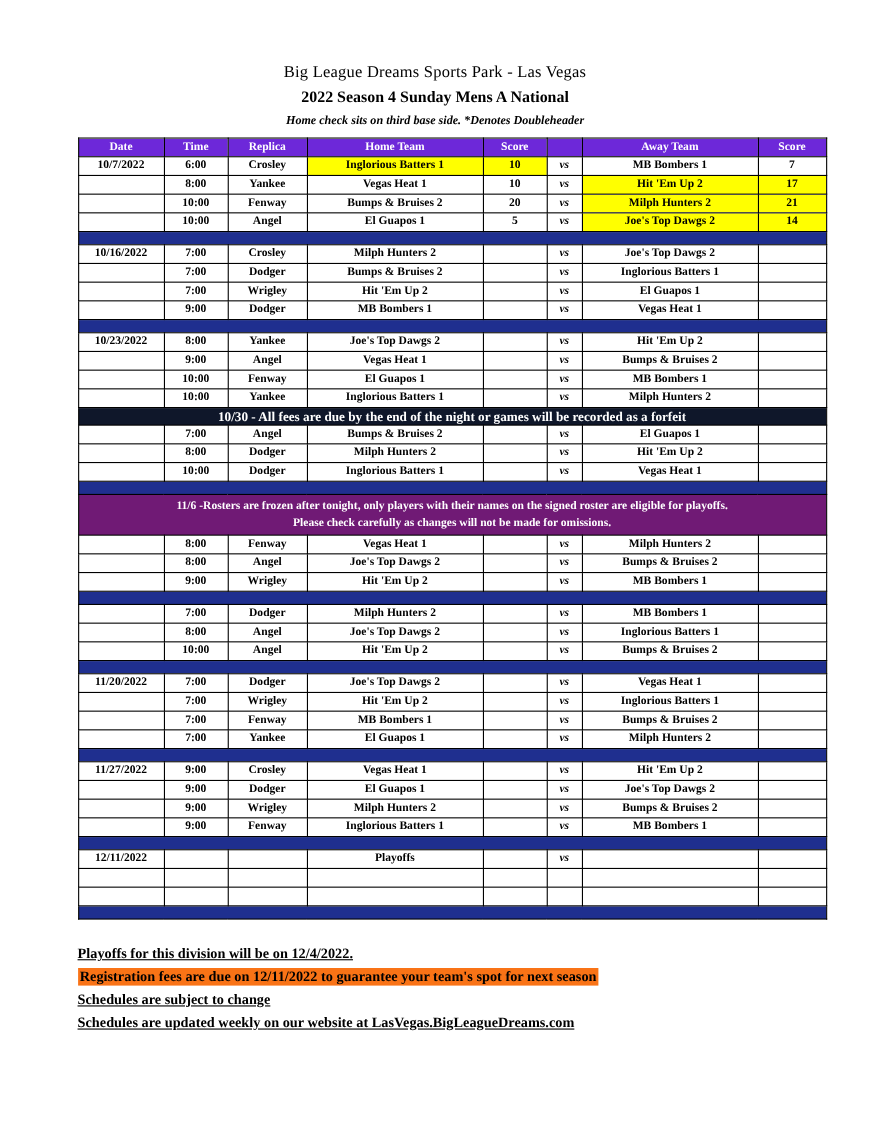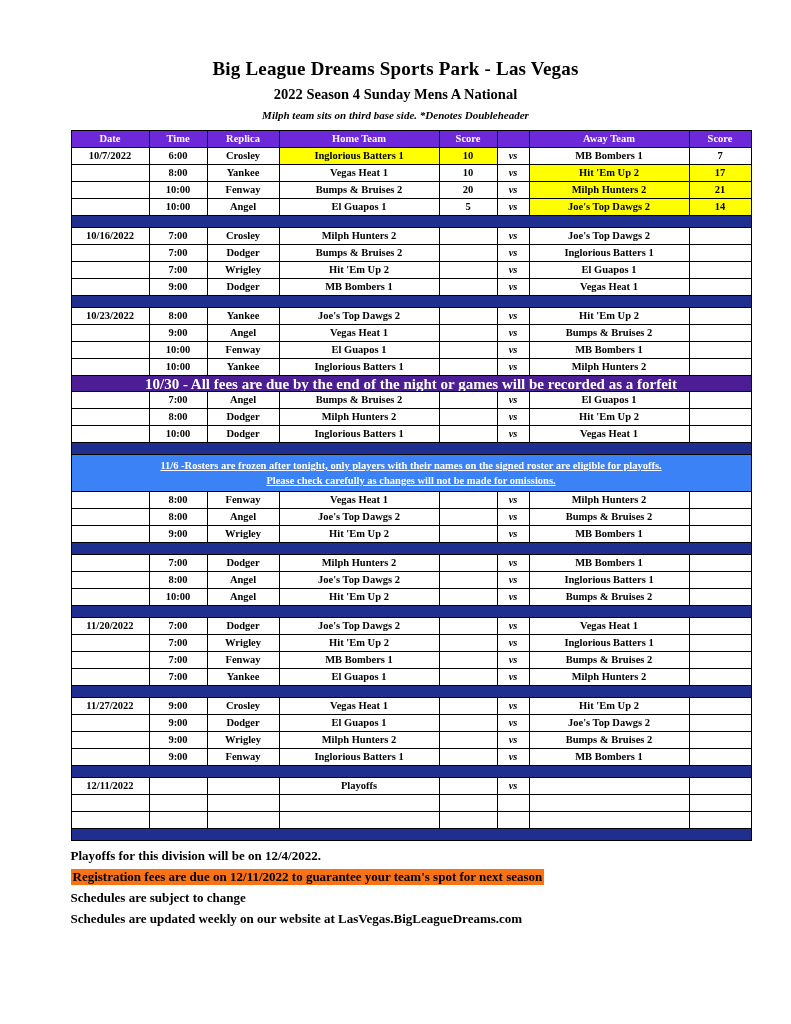--- a/index.html
+++ b/index.html
@@ -18,22 +18,22 @@
     height: 1024px;
     position: relative;
     box-sizing: border-box;
     padding: 0;
   }
   .header {
     text-align: center;
     padding-top: 58px;
   }
   .title {
-    font-size: 19px;
-    font-weight: bold;
+    font-size: 15px;
+    font-weight: normal;
     letter-spacing: 0.2px;
   }
   .subtitle {
     font-size: 14.5px;
     font-weight: bold;
     margin-top: 6px;
   }
   .note {
     font-size: 11px;
     font-weight: bold;
@@ -83,42 +83,42 @@
   }
   td.vs {
     font-style: italic;
     font-size: 10px;
     font-weight: bold;
   }
   td.hl {
     background: #ffff00;
   }
   tr.banner td {
-    background: #4c1d95;
+    background: #0f172a;
     color: #ffffff;
-    font-size: 15px;
+    font-size: 12px;
     font-weight: bold;
     height: 15px;
   }
   tr.redbanner td {
-    background: #3b82f6;
+    background: #701a75;
     color: #ffffff;
     font-size: 10.5px;
     font-weight: bold;
     height: 32px;
     line-height: 15px;
     white-space: normal;
     padding: 2px 4px;
-    text-decoration: underline;
   }
   .redbanner .line { display: block; }
   .footer {
-    margin: 0 auto;
+    margin: 16px auto;
     width: 650px;
     padding-top: 7px;
+    text-decoration: underline;
   }
   .footer div {
     font-size: 13px;
     font-weight: bold;
     margin-bottom: 5px;
   }
   .footer .yellow {
     background: #f97316;
     display: inline-block;
     padding: 0 2px;
@@ -126,21 +126,21 @@
   .empty-row td { height: 16px; }
 </style>
 </head>
 <body>
 
 <div class="page">
 
   <div class="header">
     <div class="title">Big League Dreams Sports Park - Las Vegas</div>
     <div class="subtitle">2022 Season 4 Sunday Mens A National</div>
-    <div class="note">Milph team sits on third base side.  *Denotes Doubleheader</div>
+    <div class="note">Home check sits on third base side.  *Denotes Doubleheader</div>
   </div>
 
   <div class="table-wrap">
     <table class="sched">
       <colgroup>
         <col class="c-date">
           <col class="c-time">
           <col class="c-rep">
           <col class="c-home">
         <col class="c-score">

